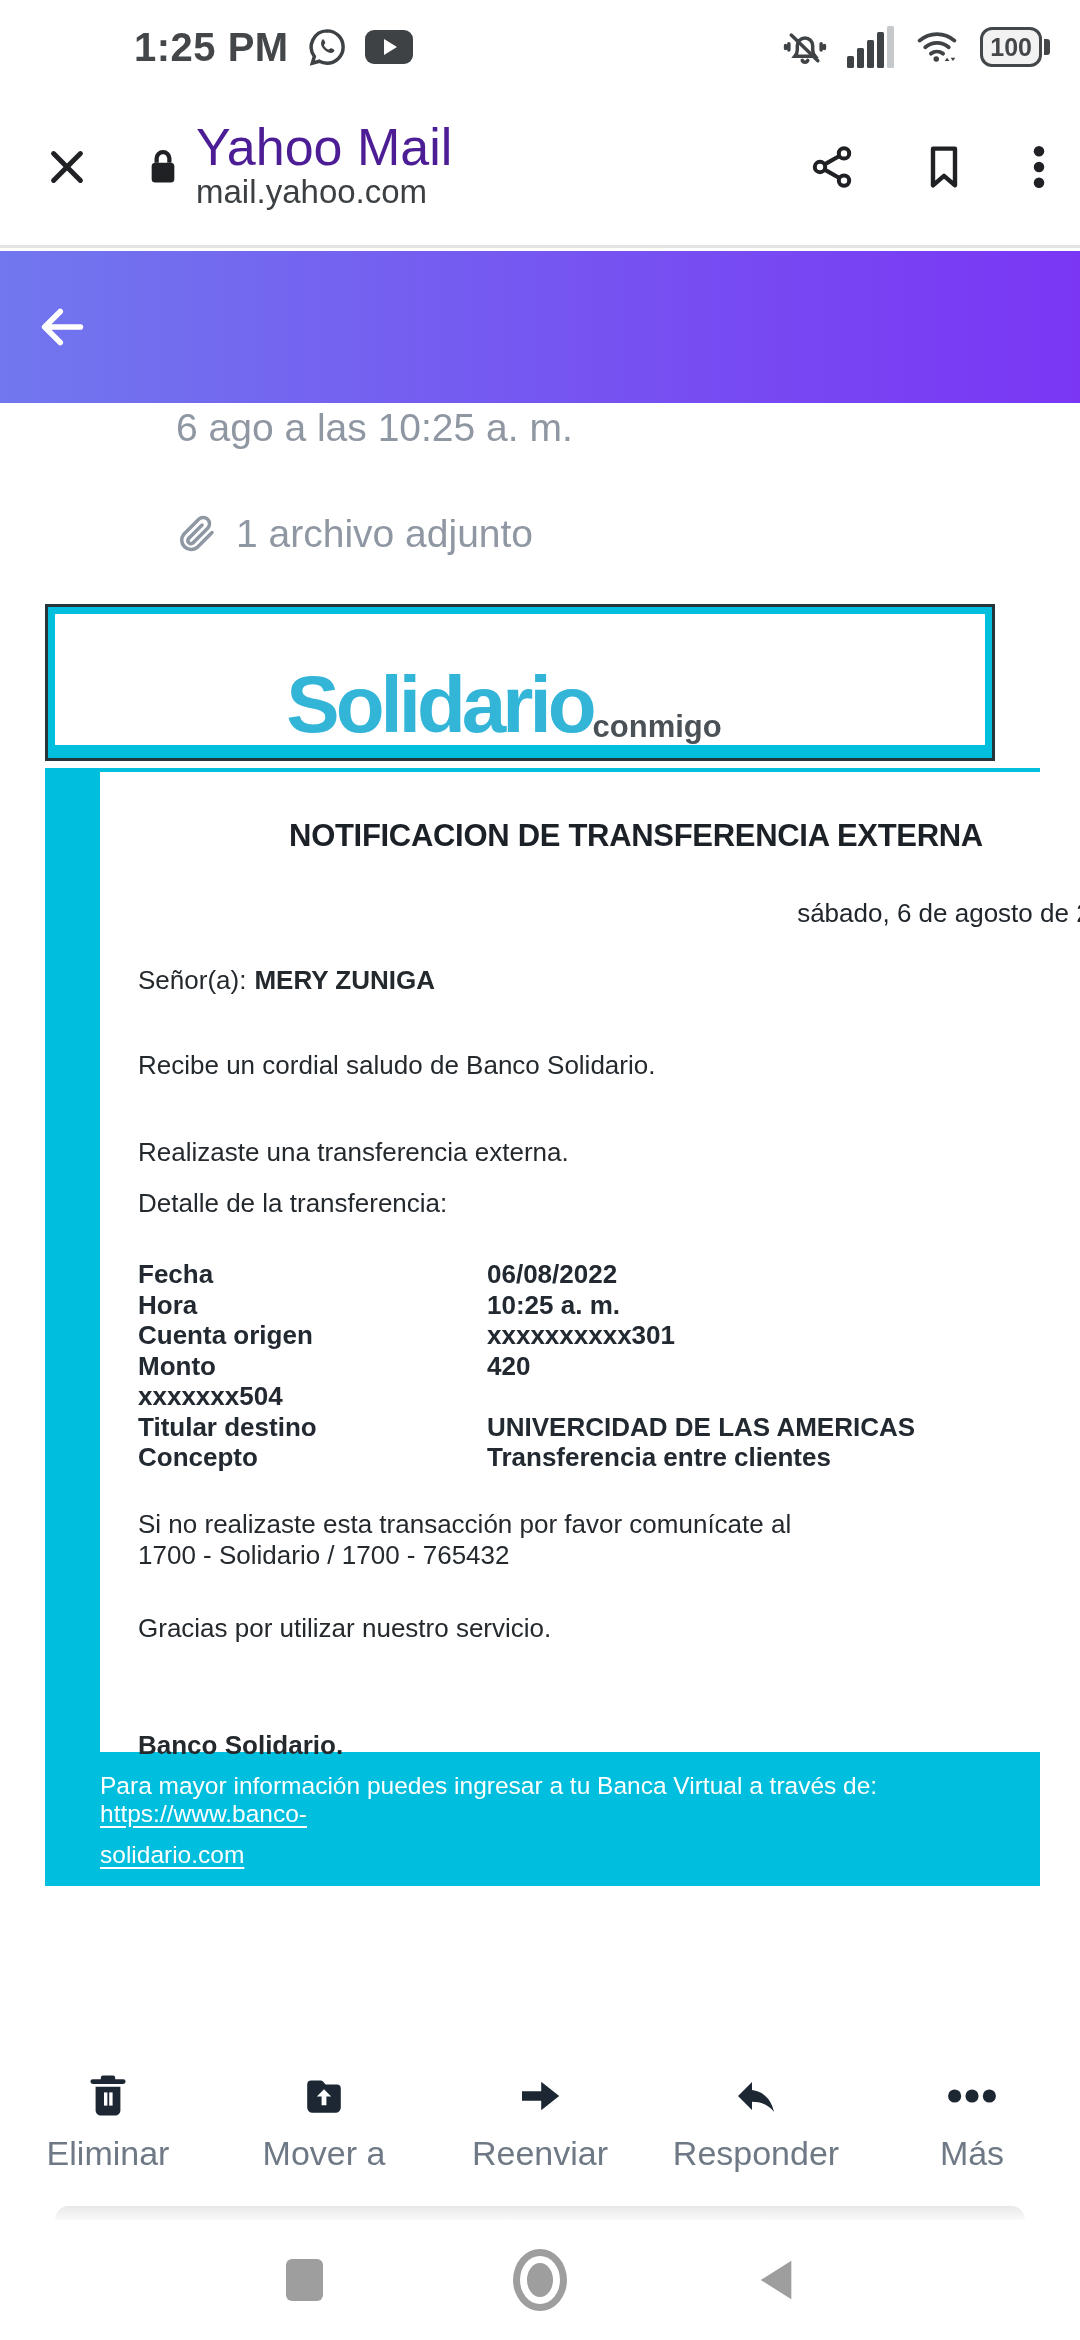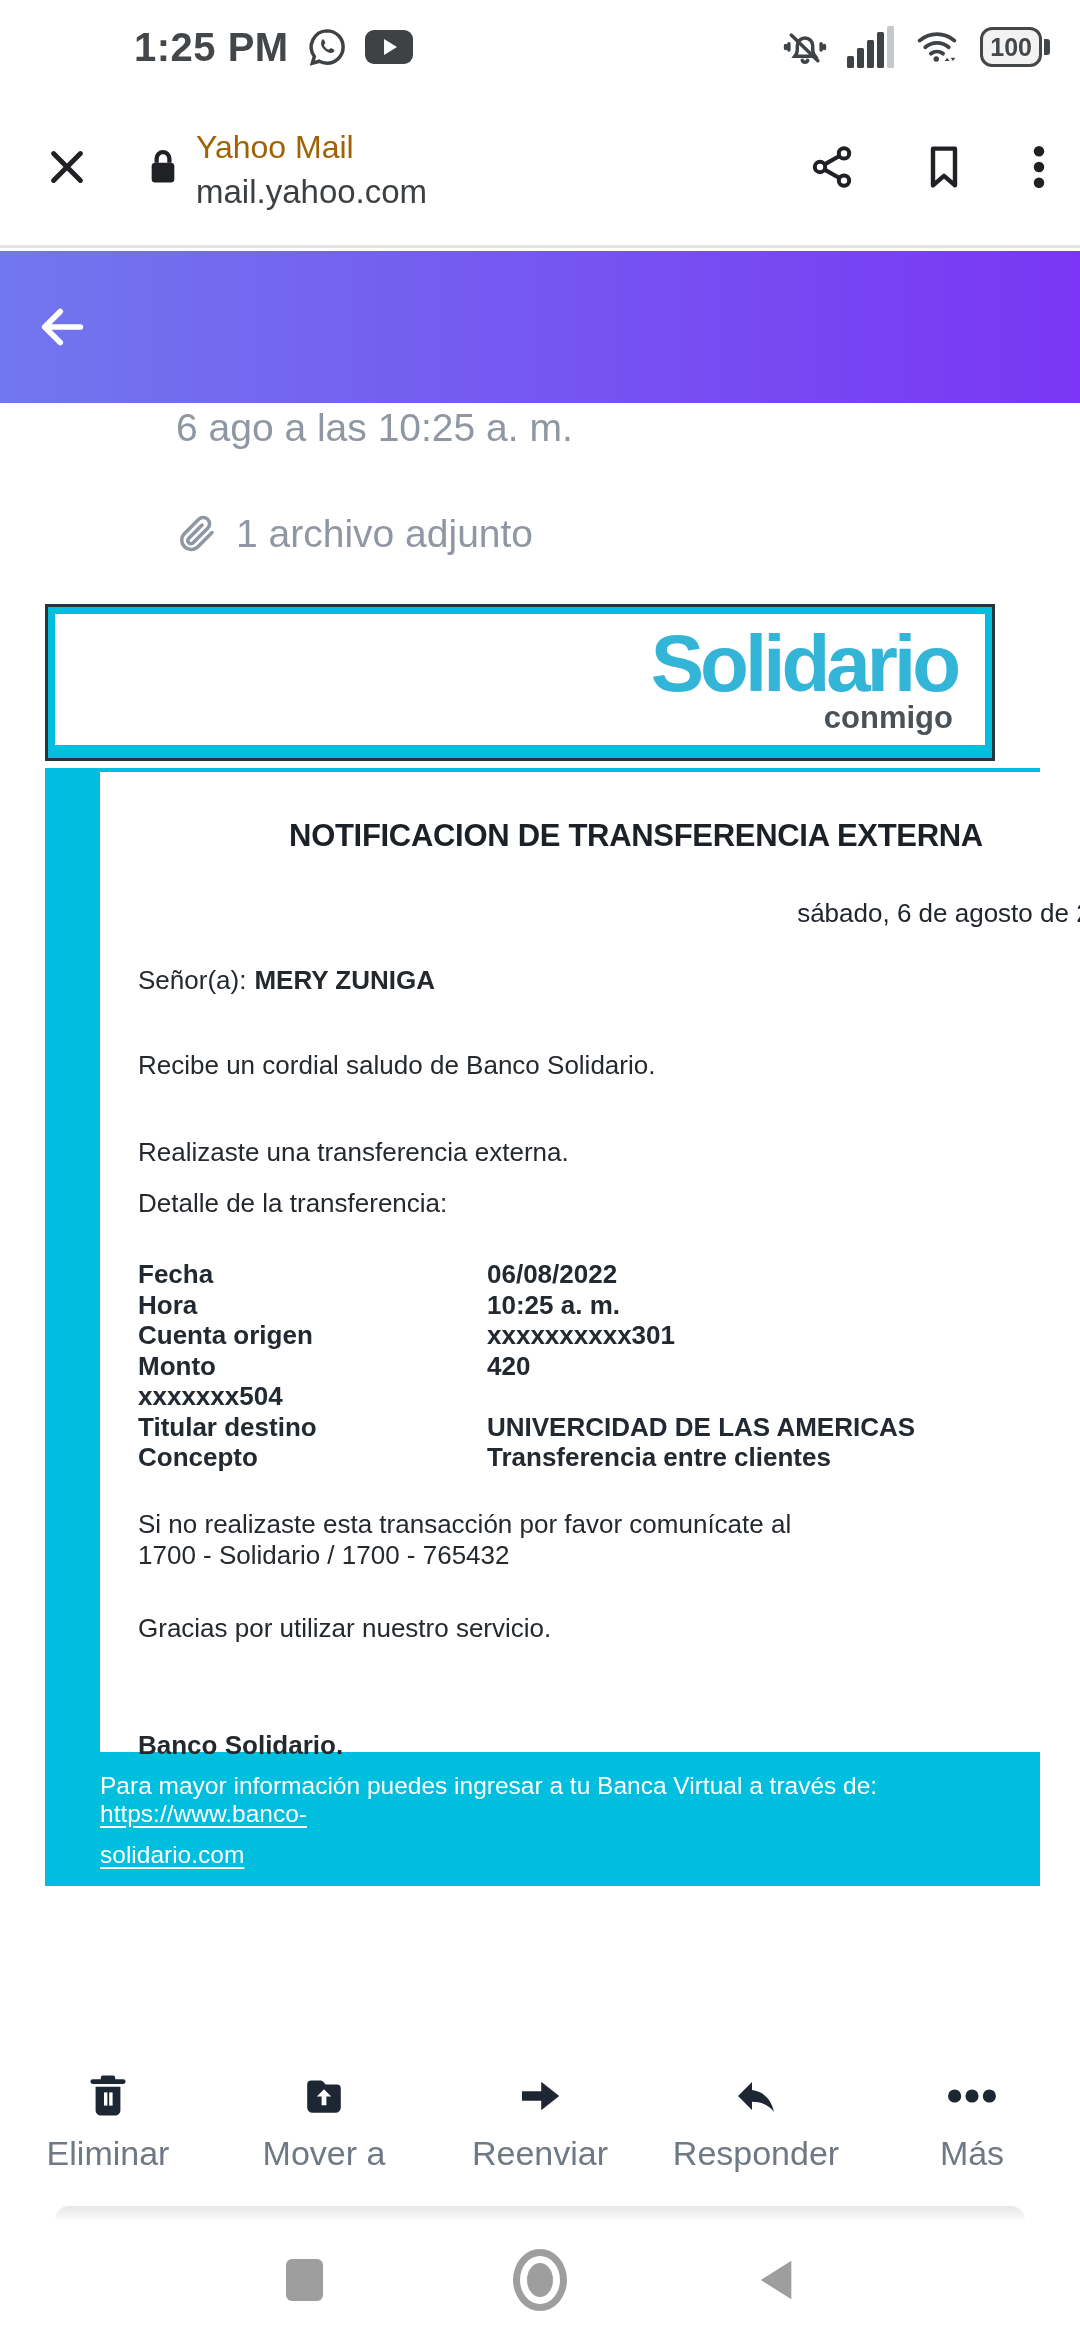--- a/index.html
+++ b/index.html
@@ -25,37 +25,37 @@
   .sig-bars{display:flex;align-items:flex-end;gap:3px;height:42px;}
   .sig-bars i{display:block;width:7px;border-radius:1.5px;background:#3f4346;}
   .sig-bars i.dim{background:#c6c9cc;}
 
   
   .browser-header{top:88px;left:0;width:1080px;height:160px;background:#fff;
     border-bottom:3px solid #e4e4e4;display:flex;align-items:center;box-sizing:border-box;
     padding:0 34px 0 44px;}
   .bh-title-wrap{margin-left:56px;display:flex;align-items:center;}
   .bh-text{margin-left:16px;}
-  .bh-title{font-size:32px;color:#a16207;line-height:50px;}
+  .bh-title{font-size:52px;color:#4c1d95;line-height:50px;}
   .bh-url{font-size:33px;color:#3c4043;line-height:40px;}
   .bh-actions{margin-left:auto;display:flex;align-items:center;gap:66px;}
 
   
   .purple-band{top:251px;left:0;width:1080px;height:152px;
     background:linear-gradient(90deg,#7177ee 0%,#7a36f4 100%);}
   .back-arrow{position:absolute;left:36px;top:50px;}
 
   
   .meta-date{top:406px;left:176px;font-size:39px;color:#8f97a3;}
   .attachment-row{top:512px;left:176px;display:flex;align-items:center;gap:18px;color:#8f97a3;font-size:39px;}
 
   
   .logo-box{top:604px;left:45px;width:950px;height:157px;box-sizing:border-box;
     background:#00bedd;border:3px solid #24353b;padding:7px 7px 13px 7px;}
-  .logo-inner{background:#ffffff;width:100%;height:100%;display:flex;flex-direction:column;
+  .logo-inner{background:#ffffff;width:100%;height:100%;display:flex;
     align-items:flex-end;justify-content:center;box-sizing:border-box;padding-right:28px;}
   .logo-word{font-size:80px;font-weight:bold;color:#33b5d8;letter-spacing:-4px;line-height:80px;}
   .logo-tag{font-size:31px;font-weight:bold;color:#4b5257;letter-spacing:0;margin-top:-4px;margin-right:4px;}
 
   
   .cyan-body{top:768px;left:45px;width:995px;height:1118px;background:#00bedd;}
   .white-card{position:absolute;top:4px;left:55px;width:1072px;height:980px;background:#ffffff;
     box-sizing:border-box;padding:32px 38px;color:#24292e;}
   .card-title{font-size:31px;font-weight:bold;text-align:center;color:#1c2127;letter-spacing:-.3px;margin-top:14px;}
   .card-date{font-size:26px;text-align:right;margin-top:44px;color:#20262c;}

